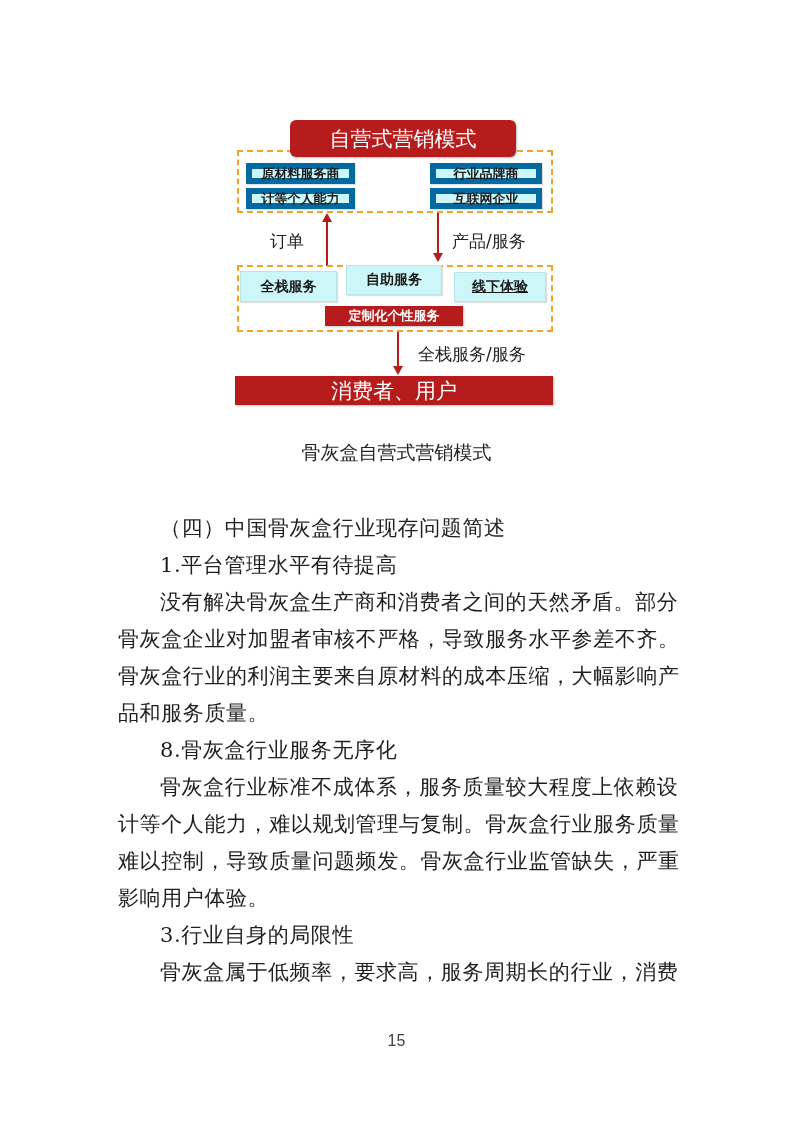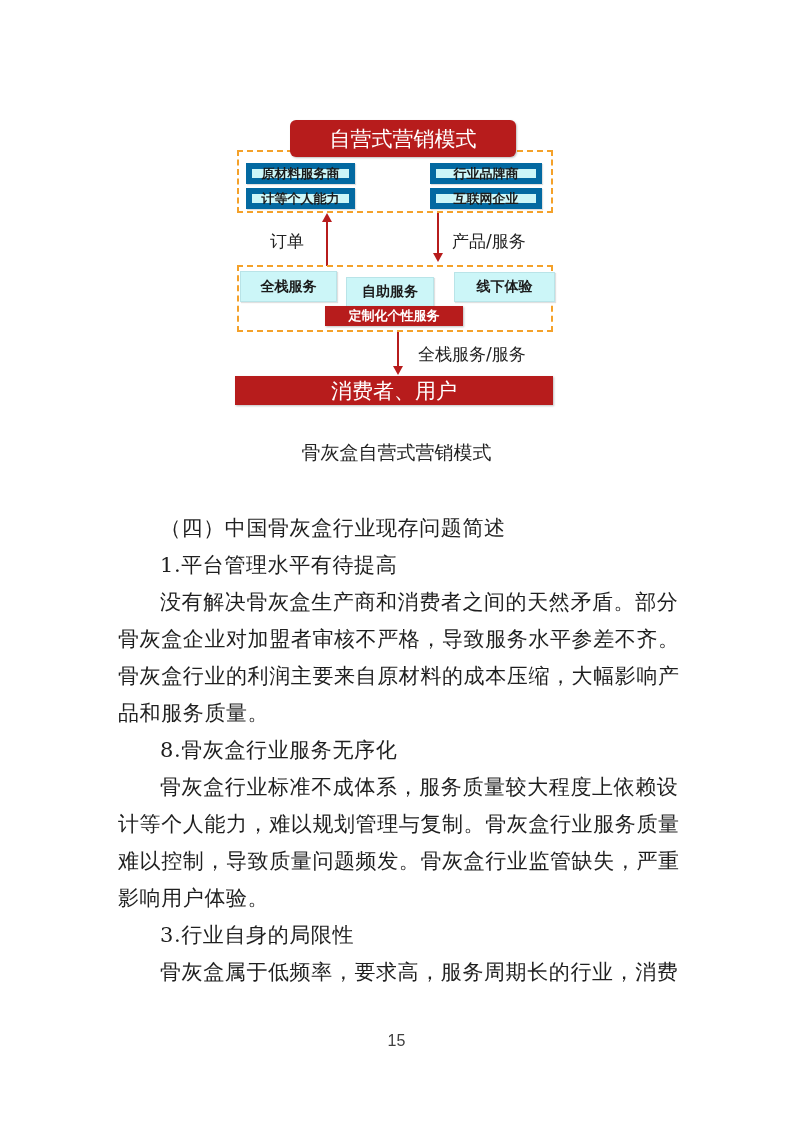--- a/index.html
+++ b/index.html
@@ -53,24 +53,24 @@
 
   <div class="abs arrow-line" style="left:437px; top:213px; height:42px;"></div>
   <div class="abs arrow-down" style="left:433px; top:253px;"></div>
   <div class="abs flow-label" style="left:452px; top:230px;">产品/服务</div>
 
   <div class="abs dash-box" style="left:237px; top:265px; width:316px; height:67px;"></div>
 
   <div class="abs svc" style="left:240px; top:271px; width:97px; height:31px;">
     <span>全栈服务</span>
   </div>
-  <div class="abs svc" style="left:346px; top:277px; width:88px; height:30px;">
+  <div class="abs svc" style="left:346px; top:265px; width:96px; height:30px;">
     <span>自助服务</span>
   </div>
-  <div class="abs svc" style="left:454px; top:272px; width:101px; height:30px;">
+  <div class="abs svc" style="left:454px; top:272px; width:92px; height:30px;text-decoration:underline;">
     <span>线下体验</span>
   </div>
 
   <div class="abs red-box" style="left:325px; top:306px; width:138px; height:20px; font-size:13px; font-weight:bold;">
     <span>定制化个性服务</span>
   </div>
 
   <div class="abs arrow-line" style="left:397px; top:332px; height:36px;"></div>
   <div class="abs arrow-down" style="left:393px; top:366px;"></div>
   <div class="abs flow-label" style="left:418px; top:343px;">全栈服务/服务</div>

